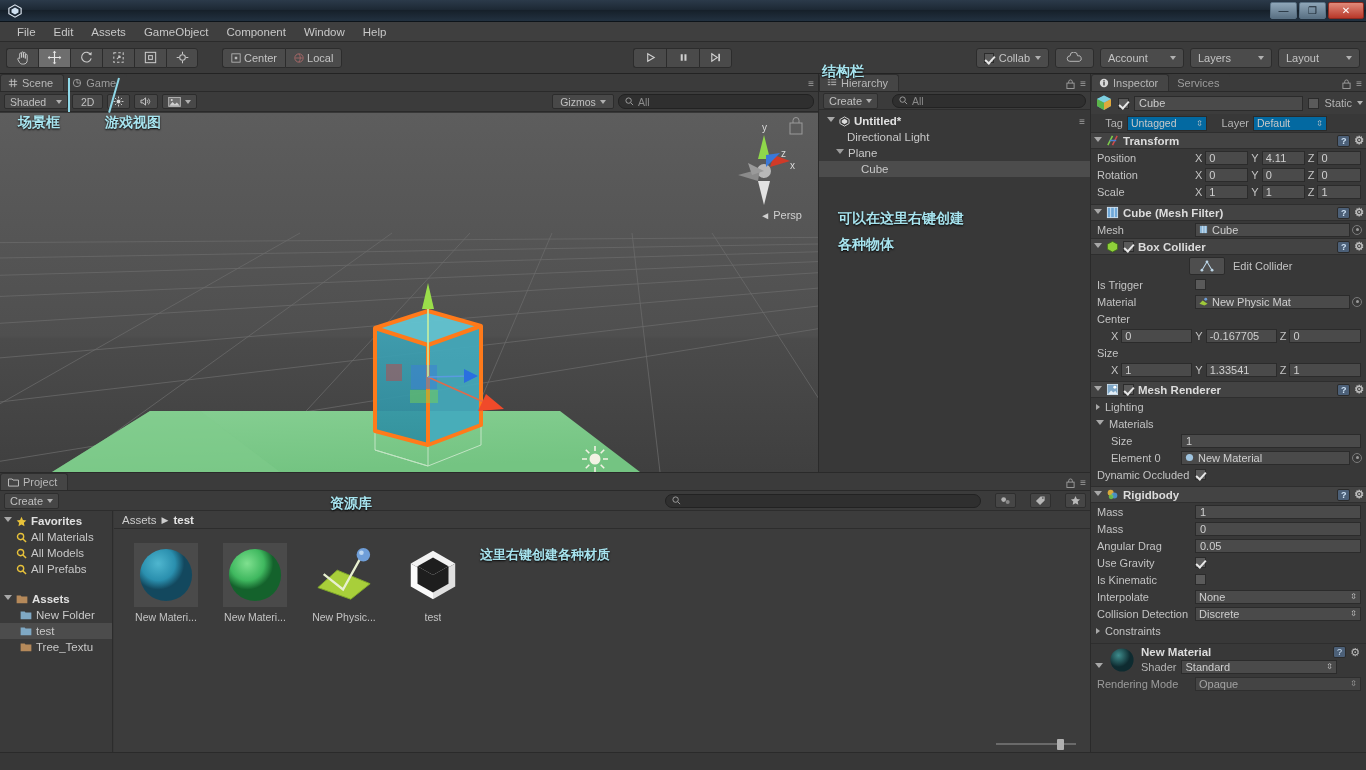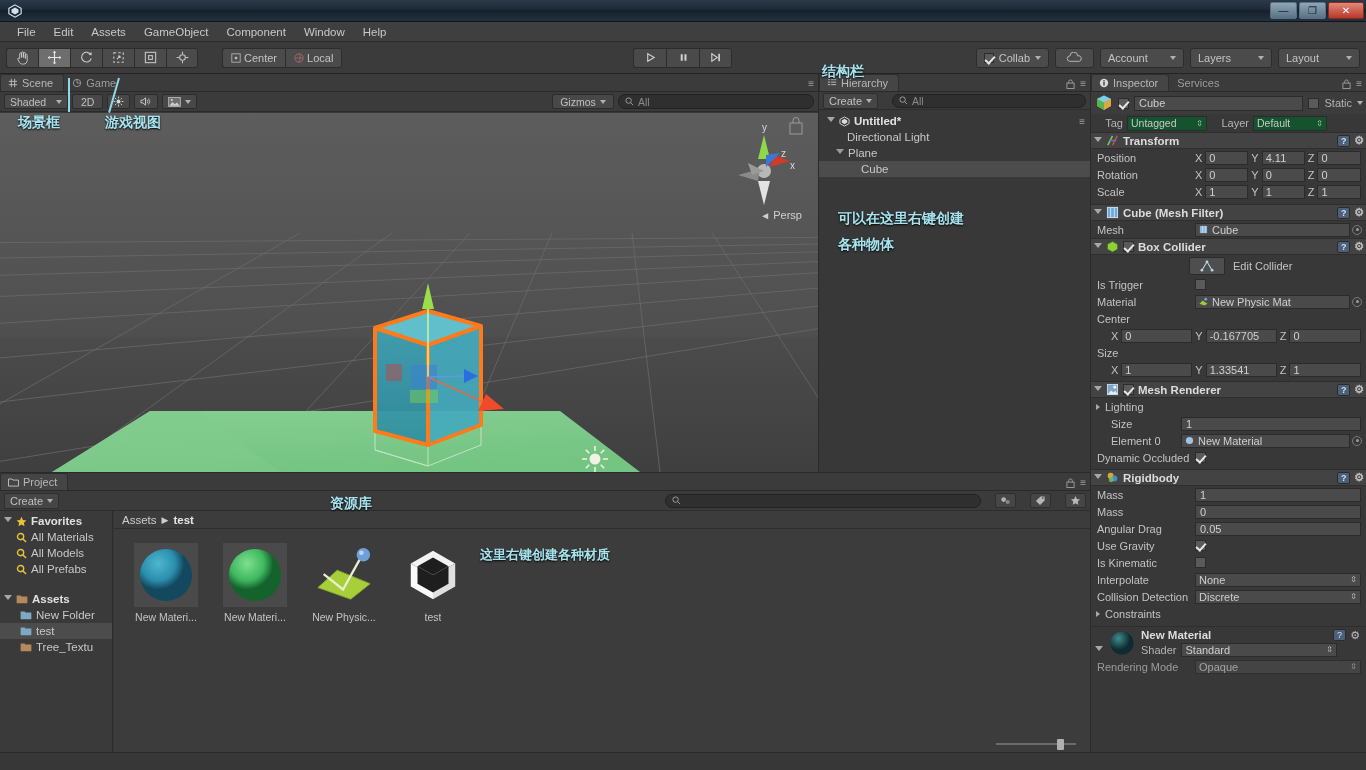--- a/index.html
+++ b/index.html
@@ -123,21 +123,21 @@
   #insp-panel { left:1090px; top:74px; width:276px; height:696px; background:#383838; border-left:1px solid #2a2a2a; overflow:hidden;}
   .insp-body { position:absolute; left:0; top:18px; width:276px; height:678px; overflow:hidden; }
   .go-header { height:22px; display:flex; align-items:center; padding:0 4px; gap:5px; background:#3c3c3c;}
   .txtfield { background:#4a4a4a; border:1px solid #2b2b2b; height:15px; display:flex; align-items:center; padding:0 4px; color:#ccc; font-size:11px;}
   .chk { width:11px; height:11px; background:#5a5a5a; border:1px solid #2b2b2b; position:relative; flex:none; }
   .chk.on:after {
     content:""; position:absolute; left:2px; top:0px; width:4px; height:8px;
     border:solid #e8e8e8; border-width:0 2px 2px 0; transform:rotate(42deg);
   }
   .taglayer { height:18px; display:flex; align-items:center; gap:4px; padding:0 4px; font-size:11px; }
-  .dropdown { background:#14532d; border:1px solid #2b2b2b; height:15px; display:flex; align-items:center; justify-content:space-between; padding:0 3px; color:#c8c8c8; font-size:10.5px;}
+  .dropdown { background:#0369a1; border:1px solid #2b2b2b; height:15px; display:flex; align-items:center; justify-content:space-between; padding:0 3px; color:#c8c8c8; font-size:10.5px;}
   .comp-header {
     height:17px; display:flex; align-items:center; gap:4px; padding:0 3px;
     background:#434343; border-top:1px solid #2e2e2e; border-bottom:1px solid #2e2e2e;
     font-weight:bold; color:#dcdcdc; font-size:11.5px;
   }
   .comp-header .sp { margin-left:auto; display:flex; gap:4px; align-items:center; }
   .prow { height:17px; display:flex; align-items:center; padding-left:6px; font-size:11px; color:#c3c3c3;}
   .plabel { width:98px; flex:none; }
   .vec3 { display:flex; flex:1; gap:3px; padding-right:6px; }
   .vecitem { flex:1; display:flex; align-items:center; gap:3px; }
@@ -746,20 +746,24 @@
         <span class="chk on"></span>
         <span>Mesh Renderer</span>
         <span class="sp">
             <span class="helpicon">?</span>
             <span class="gear">⚙</span>
           </span>
       </div>
       <div class="foldout">
         <span class="tri"></span>
         <span>Lighting</span>
+      </div>
+      <div class="foldout">
+        <span class="tri open"></span>
+        <span>Materials</span>
       </div>
       <div class="prow">
         <span class="plabel" style="padding-left:14px;width:84px;">Size</span>
         <span class="wide">1</span>
       </div>
       <div class="prow">
         <span class="plabel" style="padding-left:14px;width:84px;">Element 0</span>
         <span class="objfield">
           <svg width="9" height="9" viewBox="0 0 10 10">
               <circle cx="5" cy="5" r="4" fill="#9fc4e0"></circle>

